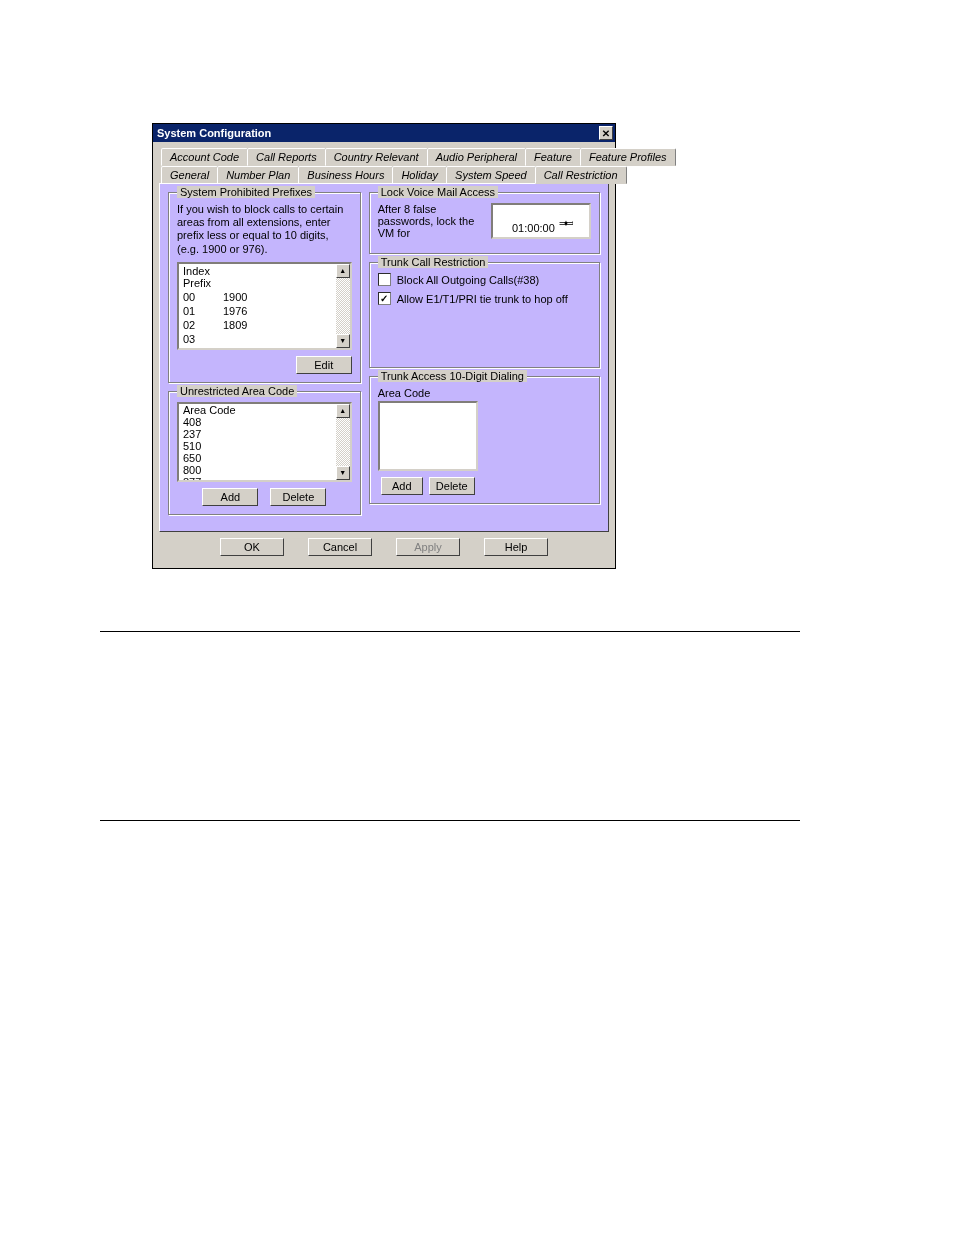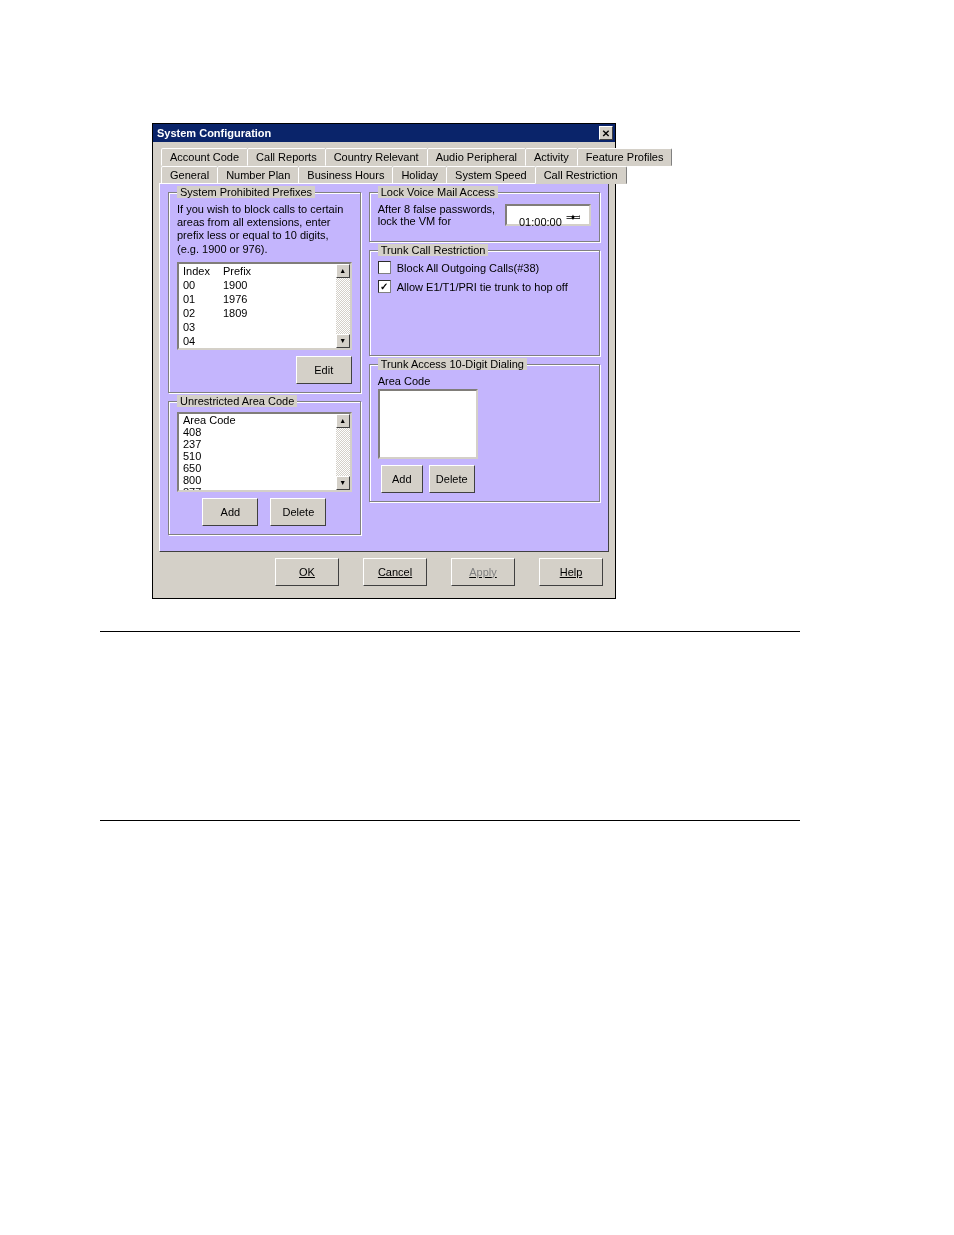--- a/index.html
+++ b/index.html
@@ -62,20 +62,21 @@
     padding: 2px 8px;
     background: #d4d0c8;
     border: 1px solid;
     border-color: #fff #808080 transparent #fff;
     border-top-left-radius: 2px;
     border-top-right-radius: 2px;
     margin-right: -1px;
     position: relative;
     cursor: default;
     white-space: nowrap;
+    font-style: italic;
   }
   .tab.active {
     z-index: 2;
     border-bottom: 1px solid #d4d0c8;
     background: #d4d0c8;
   }
   .tab-client {
     border: 1px solid;
     border-color: #fff #404040 #404040 #fff;
     background: #c4b5fd;
@@ -114,21 +115,21 @@
     background: #fff;
     font-size: 11px;
     height: 88px;
     overflow: hidden;
     position: relative;
   }
   .list-head, .list-row {
     display: flex;
     padding: 1px 4px;
   }
-  .list-head { font-weight: normal; }
+  .list-head { font-weight: normal; flex-direction: column; }
   .list-col1 { width: 40px; }
   .list-col2 { flex: 1; }
   .scrollbar {
     position: absolute;
     top: 0; right: 0; bottom: 0;
     width: 14px;
     background: #d4d0c8;
     display: flex;
     flex-direction: column;
   }
@@ -136,21 +137,21 @@
     height: 14px;
     background: #d4d0c8;
     border: 1px solid;
     border-color: #fff #404040 #404040 #fff;
     display: flex; align-items: center; justify-content: center;
     font-size: 7px;
   }
   .sb-track { flex: 1; background: repeating-conic-gradient(#fff 0 25%, #d4d0c8 0 50%) 0/2px 2px; }
   .btn {
     min-width: 56px;
-    height: 28px;
+    height: 18px;
     background: #d4d0c8;
     border: 1px solid;
     border-color: #fff #404040 #404040 #fff;
     font-size: 11px;
     padding: 1px 6px;
     cursor: default;
   }
   .btn:disabled { color: #808080; }
   .btn-row {
     display: flex;
@@ -177,33 +178,32 @@
     font-size: 10px;
   }
   .checkbox.checked:after { content: "✓"; font-weight: bold; color: #000; font-size: 10px; line-height: 1;}
   .textfield, .spin, .combo {
     border: 2px inset #d4d0c8;
     background: #fff;
     font-size: 11px;
     padding: 1px 3px;
     height: 18px;
   }
-  .spin { display: inline-flex; align-items: stretch; padding: 9px; }
+  .spin { display: inline-flex; align-items: stretch; padding: 16px; }
   .spin .val { padding: 1px 3px; width: 50px; }
   .spin .spins { width: 14px; display: flex; flex-direction: column; }
   .spin .sb-arrow { height: 50%; font-size: 6px; }
   .combo { display: inline-flex; align-items: stretch; padding: 0; width: 56px; }
   .combo .val { flex: 1; padding: 1px 3px; }
   .combo .dd { width: 14px; background: #d4d0c8; border-left: 1px solid #808080; display: flex; align-items:center; justify-content:center; font-size:7px; }
   .dialog-buttons {
     display: flex;
-    justify-content: flex-end;
+    justify-content: center;
     gap: 24px;
     padding: 6px;
-    text-decoration: underline;
   }
   .dialog-buttons .btn { min-width: 64px; }
   .list-simple {
     border: 2px inset #d4d0c8;
     background: #fff;
     height: 80px;
     font-size: 11px;
     position: relative;
     overflow: hidden;
   }
@@ -235,21 +235,21 @@
       <span>✕</span>
     </div>
   </div>
   <div class="body">
     <div class="tabs">
       <div class="tabrow" id="tabrow1">
             <div class="tab">Account Code</div>
             <div class="tab">Call Reports</div>
             <div class="tab">Country Relevant</div>
             <div class="tab">Audio Peripheral</div>
-            <div class="tab">Activity</div>
+            <div class="tab">Feature</div>
             <div class="tab">Feature Profiles</div>
           </div>
       <div class="tabrow" id="tabrow2">
             <div class="tab">General</div>
             <div class="tab">Number Plan</div>
             <div class="tab">Business Hours</div>
             <div class="tab">Holiday</div>
             <div class="tab">System Speed</div>
             <div class="tab active">Call Restriction</div>
           </div>

